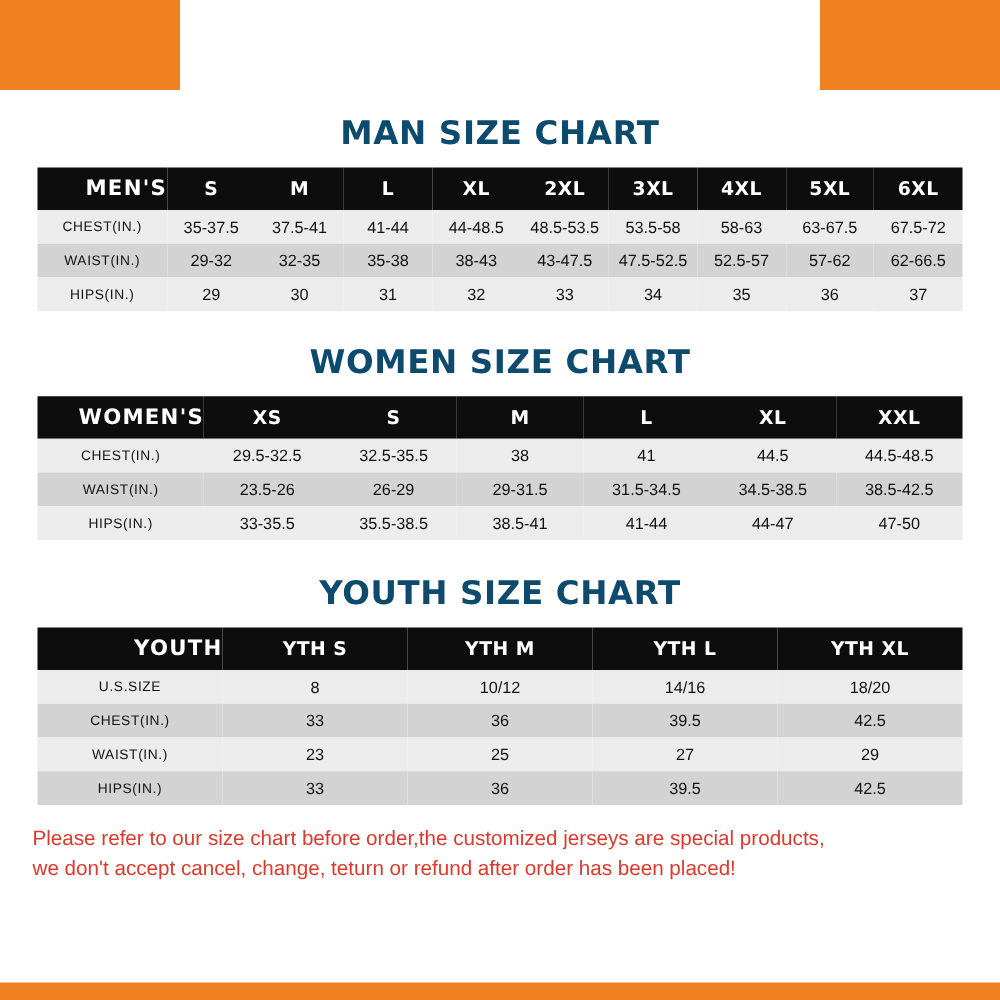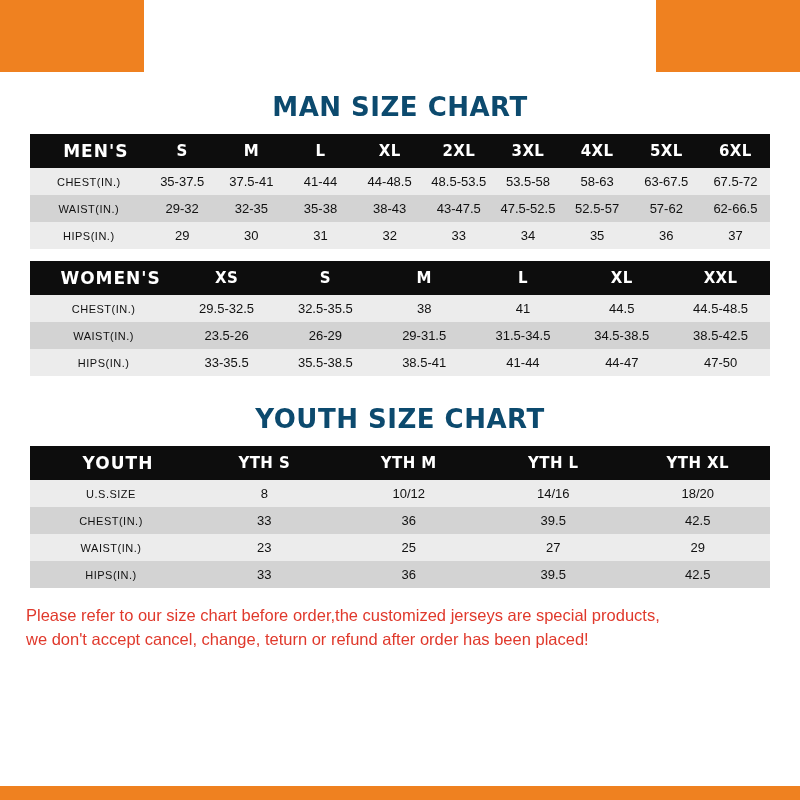--- a/index.html
+++ b/index.html
@@ -83,22 +83,21 @@
   table.size-table thead th {
     background: #0d0d0d;
     color: #ffffff;
     font-family: "DejaVu Sans", sans-serif;
     font-weight: bold;
     font-size: 15px;
     height: 34px;
     letter-spacing: 0.4px;
   }
   table.size-table thead th.label-col {
-    text-align: center;
-    padding-left: 14px;
+    text-align: right;
     font-size: 17px;
     letter-spacing: 1px;
     margin-left: 35px;
   }
   table.size-table tbody td.label-col {
     text-align: center;
     font-size: 11px;
     letter-spacing: 0.5px;
   }
   table.size-table tbody tr.light td { background: #ececec; }
@@ -188,20 +187,21 @@
           <td>33</td>
           <td>34</td>
           <td>35</td>
           <td>36</td>
           <td>37</td>
         </tr>
       </tbody>
     </table>
   </div>
 
+  <div class="section-title" id="women-title">WOMEN SIZE CHART</div>
   <div class="table-wrap">
     <table class="size-table">
       <thead>
         <tr>
           <th class="label-col women-label">WOMEN'S</th>
           <th>XS</th>
           <th>S</th>
           <th>M</th>
           <th>L</th>
           <th>XL</th>

